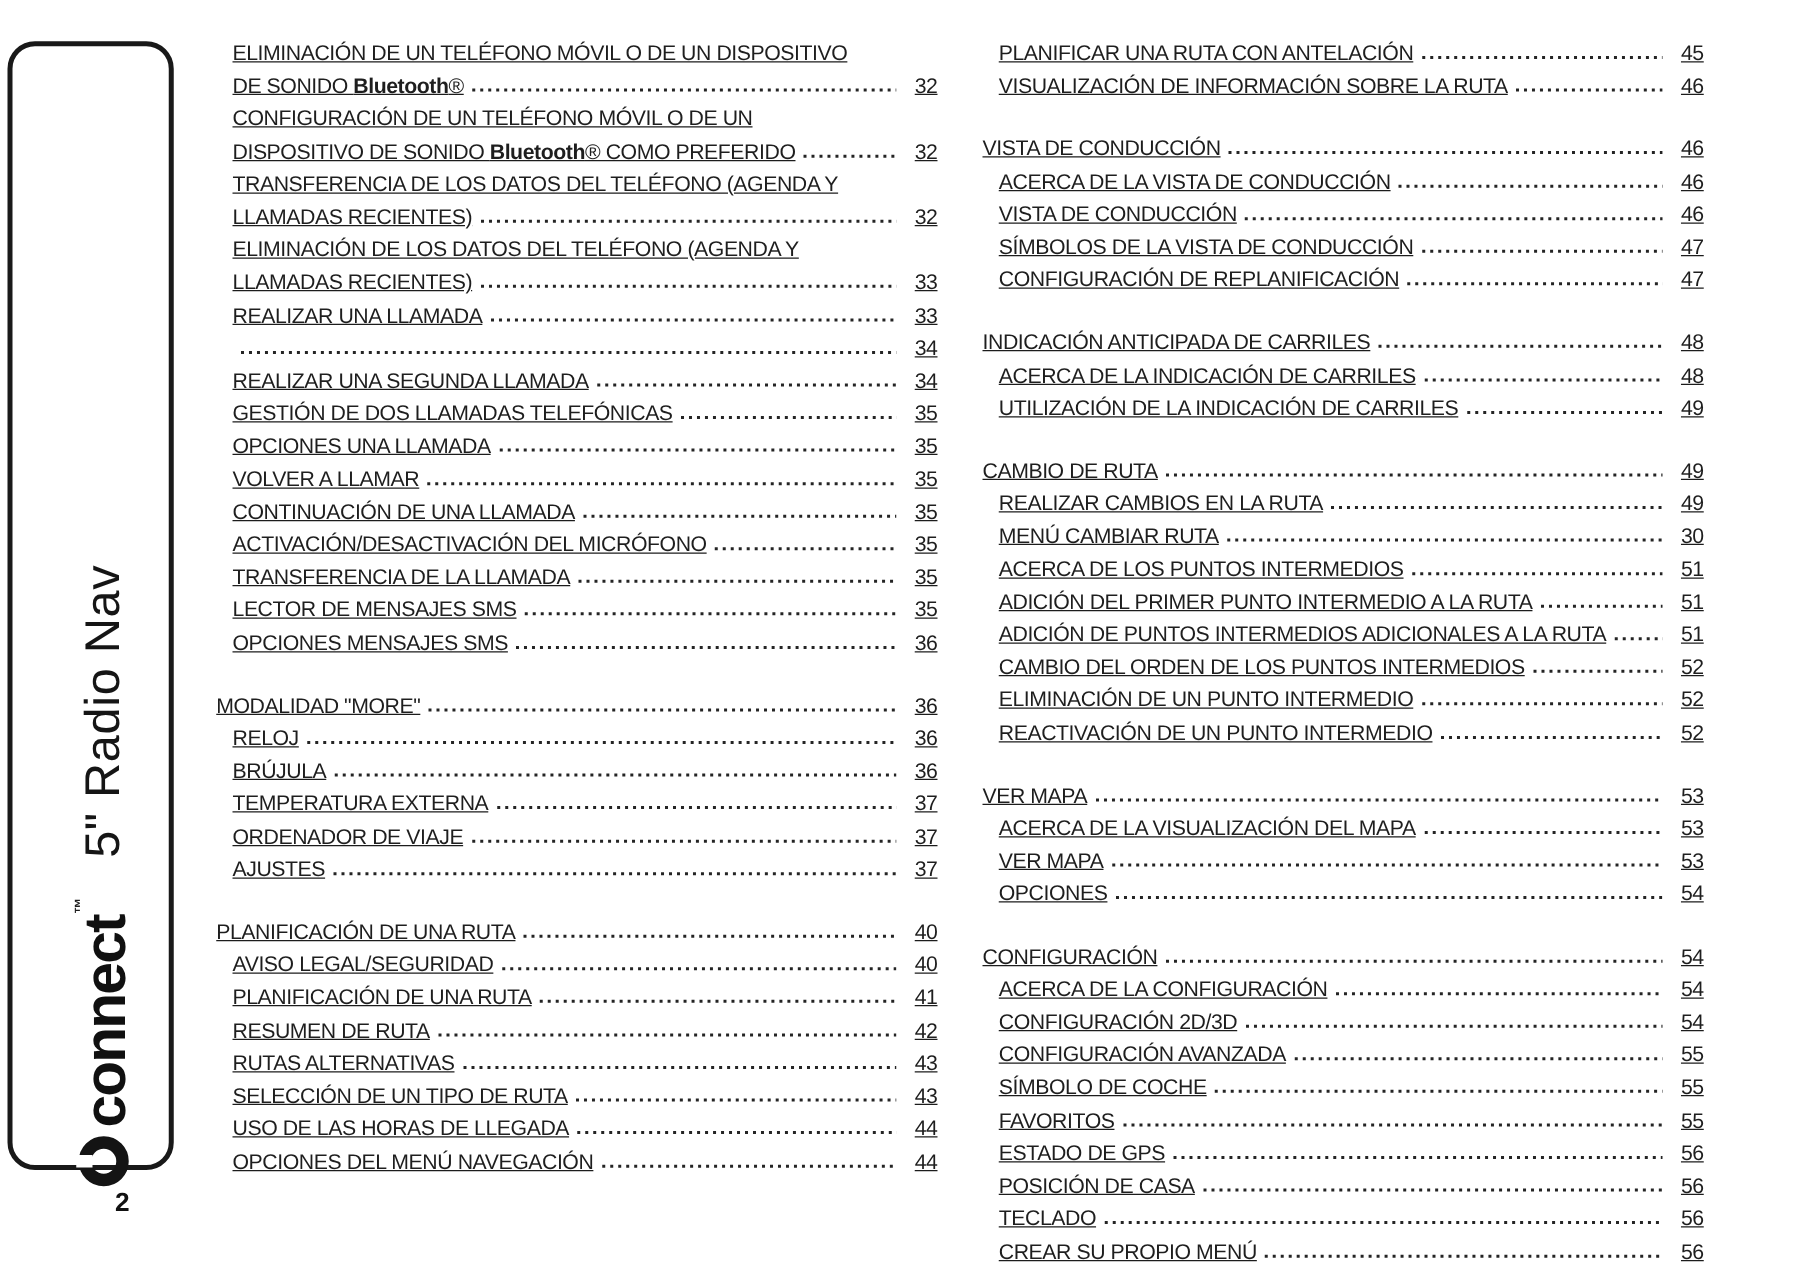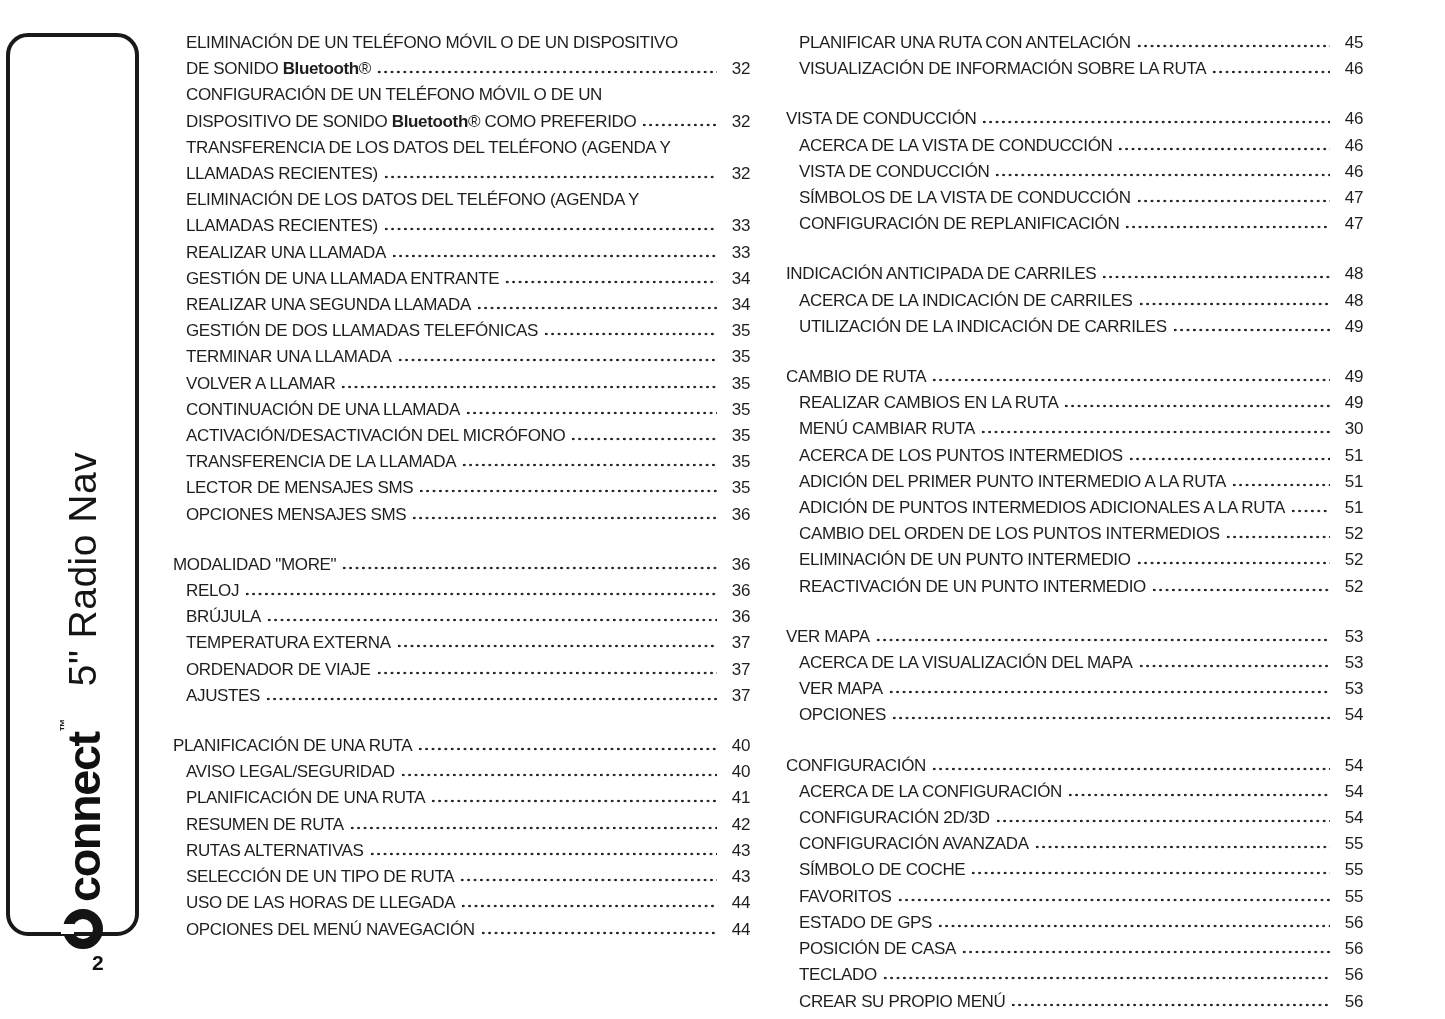--- a/index.html
+++ b/index.html
@@ -70,21 +70,21 @@
   .footer-num {
     position: absolute;
     left: 92px; top: 951px;
     font-size: 21px;
     font-weight: bold;
     color: #111;
   }
 
   
   .toc { position: absolute; left: 173px; top: 30px; width: 1190px; }
-  .col { position: absolute; top: 0; width: 577px; }
+  .col { position: absolute; top: 0; width: 577px; text-decoration: underline; }
   .col-left  { left: 0; }
   .col-right { left: 613px; }
 
   .group:not(:first-child) { margin-top: 24px; }
 
   .entry {
     font-size: 17px;
     line-height: 26.2px;
     letter-spacing: -0.35px;
     color: #1e1e1e;
@@ -158,42 +158,41 @@
         </div>
         <div class="entry lvl1">
           <div class="line last">
             <span class="txt"><span>REALIZAR UNA LLAMADA</span></span>
             <span class="dots"></span>
             <span class="pg">33</span>
           </div>
         </div>
         <div class="entry lvl1">
           <div class="line last">
-            <span class="txt"><span>GESTIÓN DE UNA LLAMADA ENTRANTE</span></span>
             <span class="dots"></span>
             <span class="pg">34</span>
           </div>
         </div>
         <div class="entry lvl1">
           <div class="line last">
             <span class="txt"><span>REALIZAR UNA SEGUNDA LLAMADA</span></span>
             <span class="dots"></span>
             <span class="pg">34</span>
           </div>
         </div>
         <div class="entry lvl1">
           <div class="line last">
             <span class="txt"><span>GESTIÓN DE DOS LLAMADAS TELEFÓNICAS</span></span>
             <span class="dots"></span>
             <span class="pg">35</span>
           </div>
         </div>
         <div class="entry lvl1">
           <div class="line last">
-            <span class="txt"><span>TERMINAR UNA LLAMADA</span></span>
+            <span class="txt"><span>OPCIONES UNA LLAMADA</span></span>
             <span class="dots"></span>
             <span class="pg">35</span>
           </div>
         </div>
         <div class="entry lvl1">
           <div class="line last">
             <span class="txt"><span>VOLVER A LLAMAR</span></span>
             <span class="dots"></span>
             <span class="pg">35</span>
           </div>

